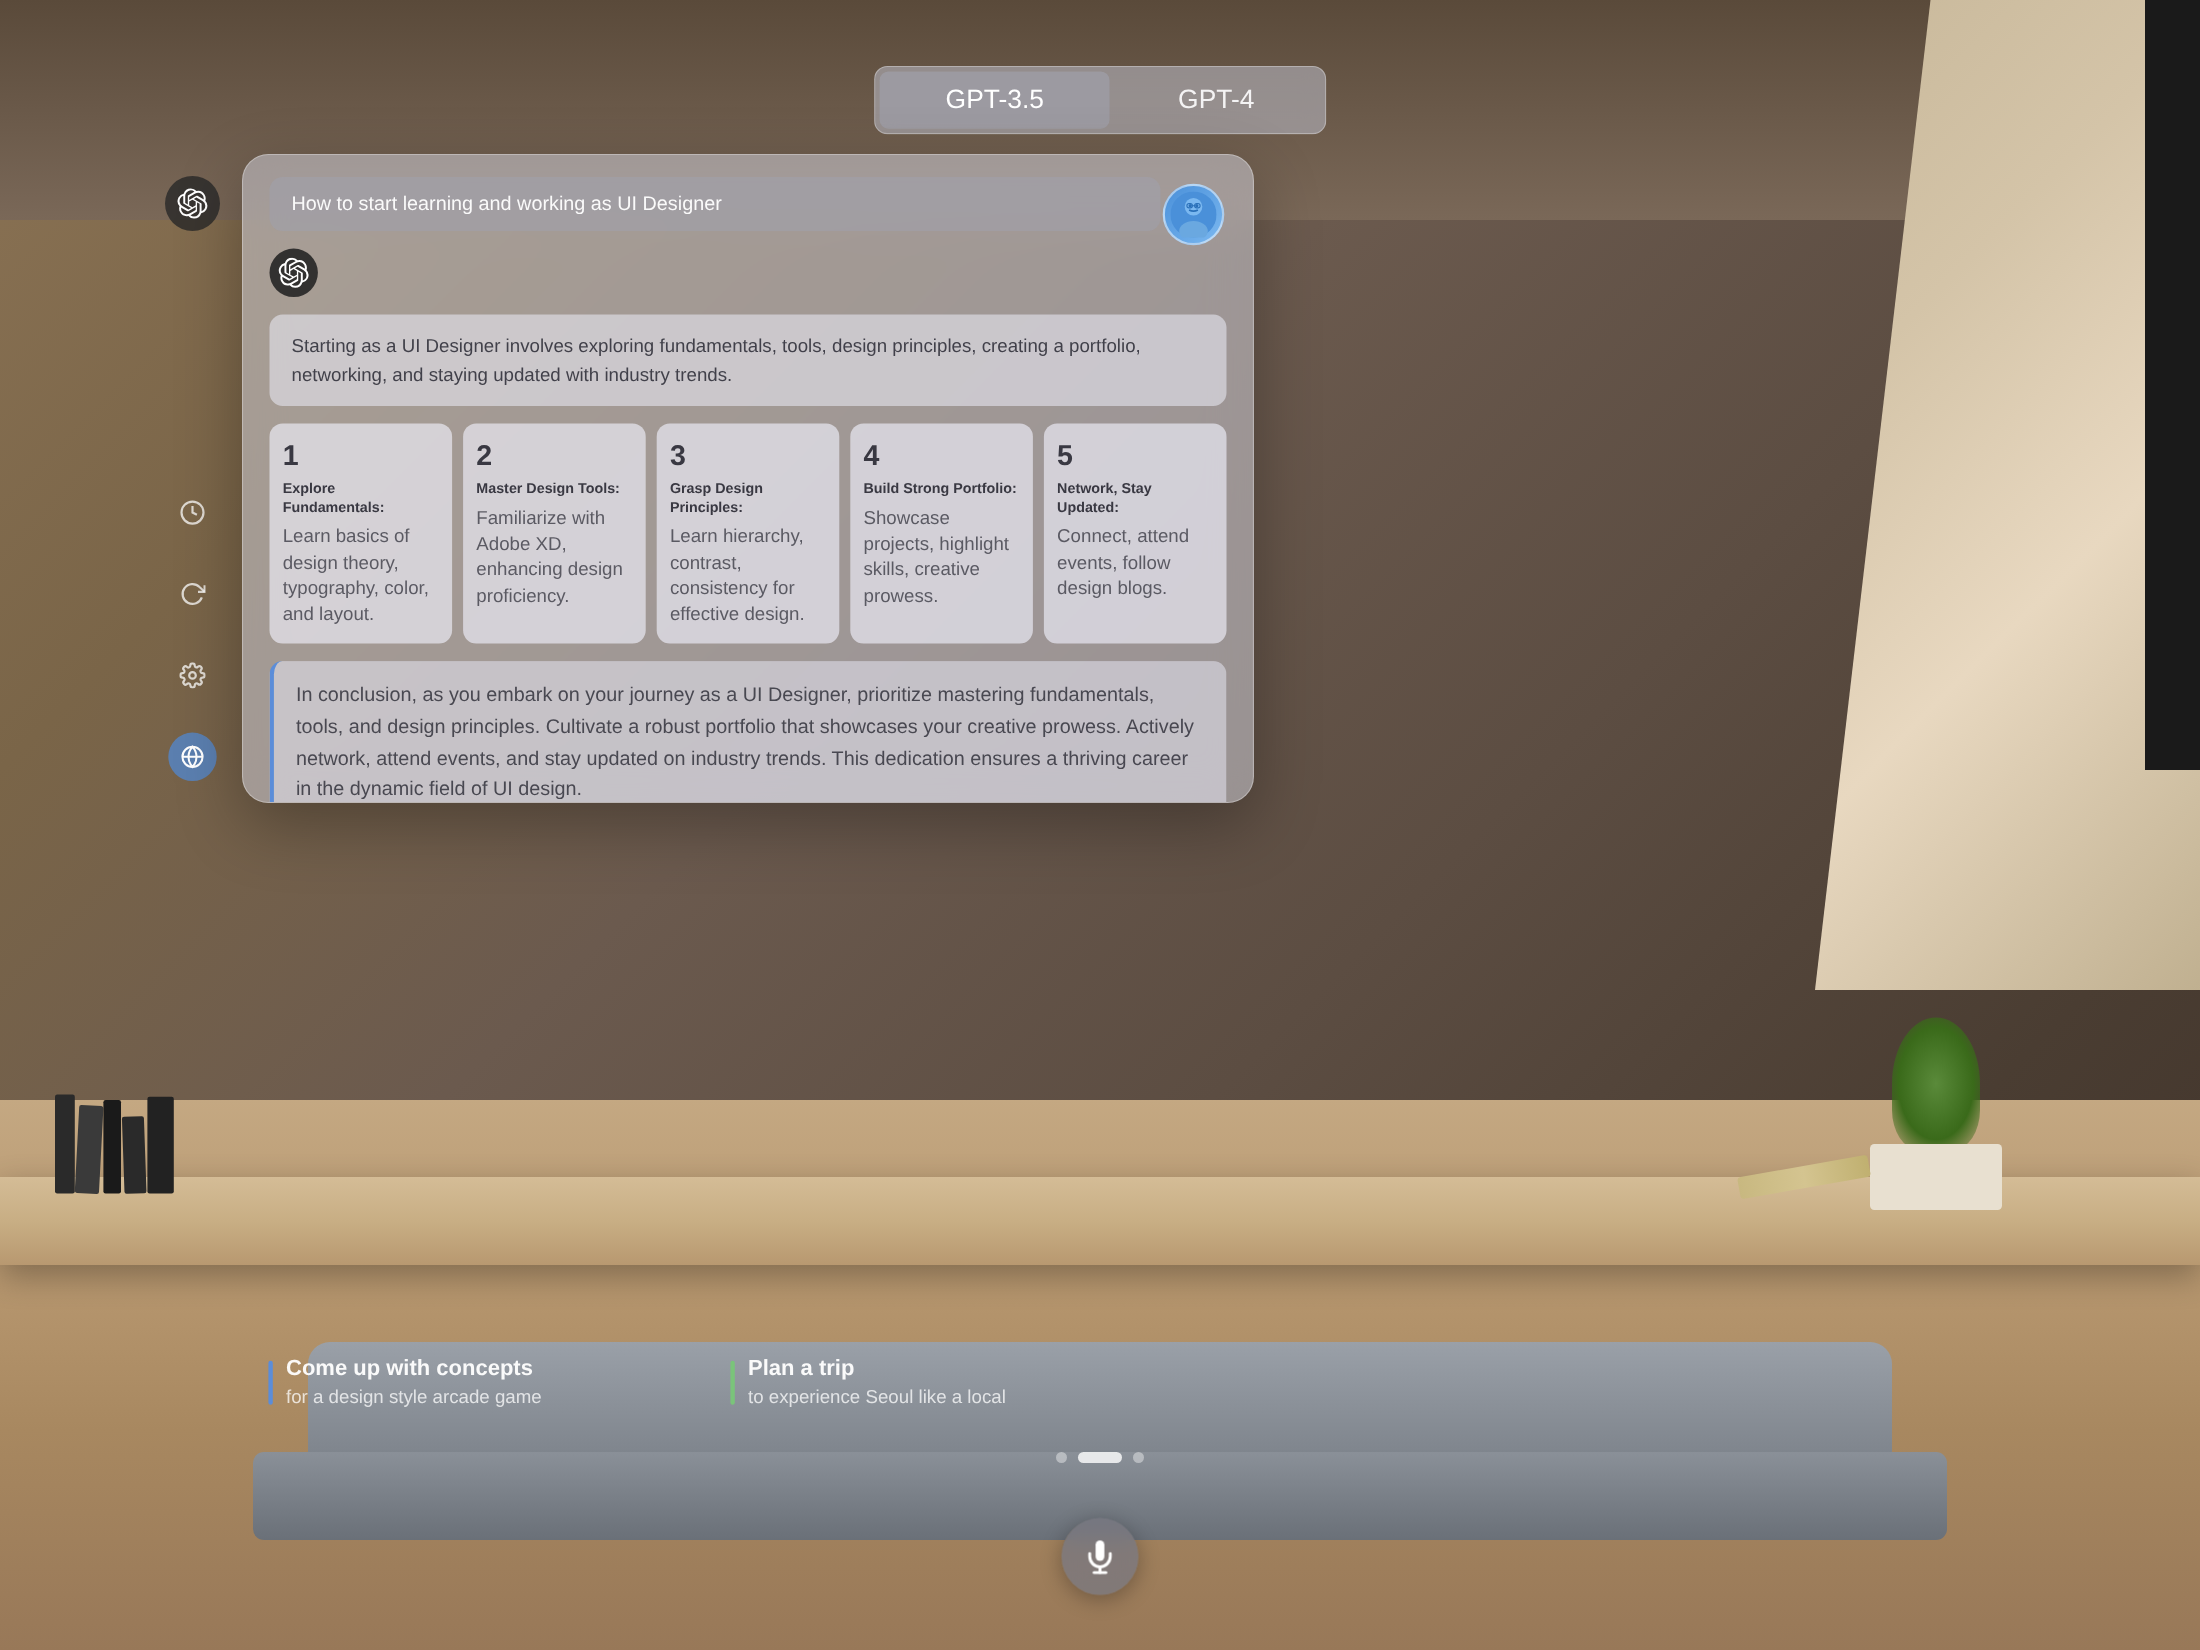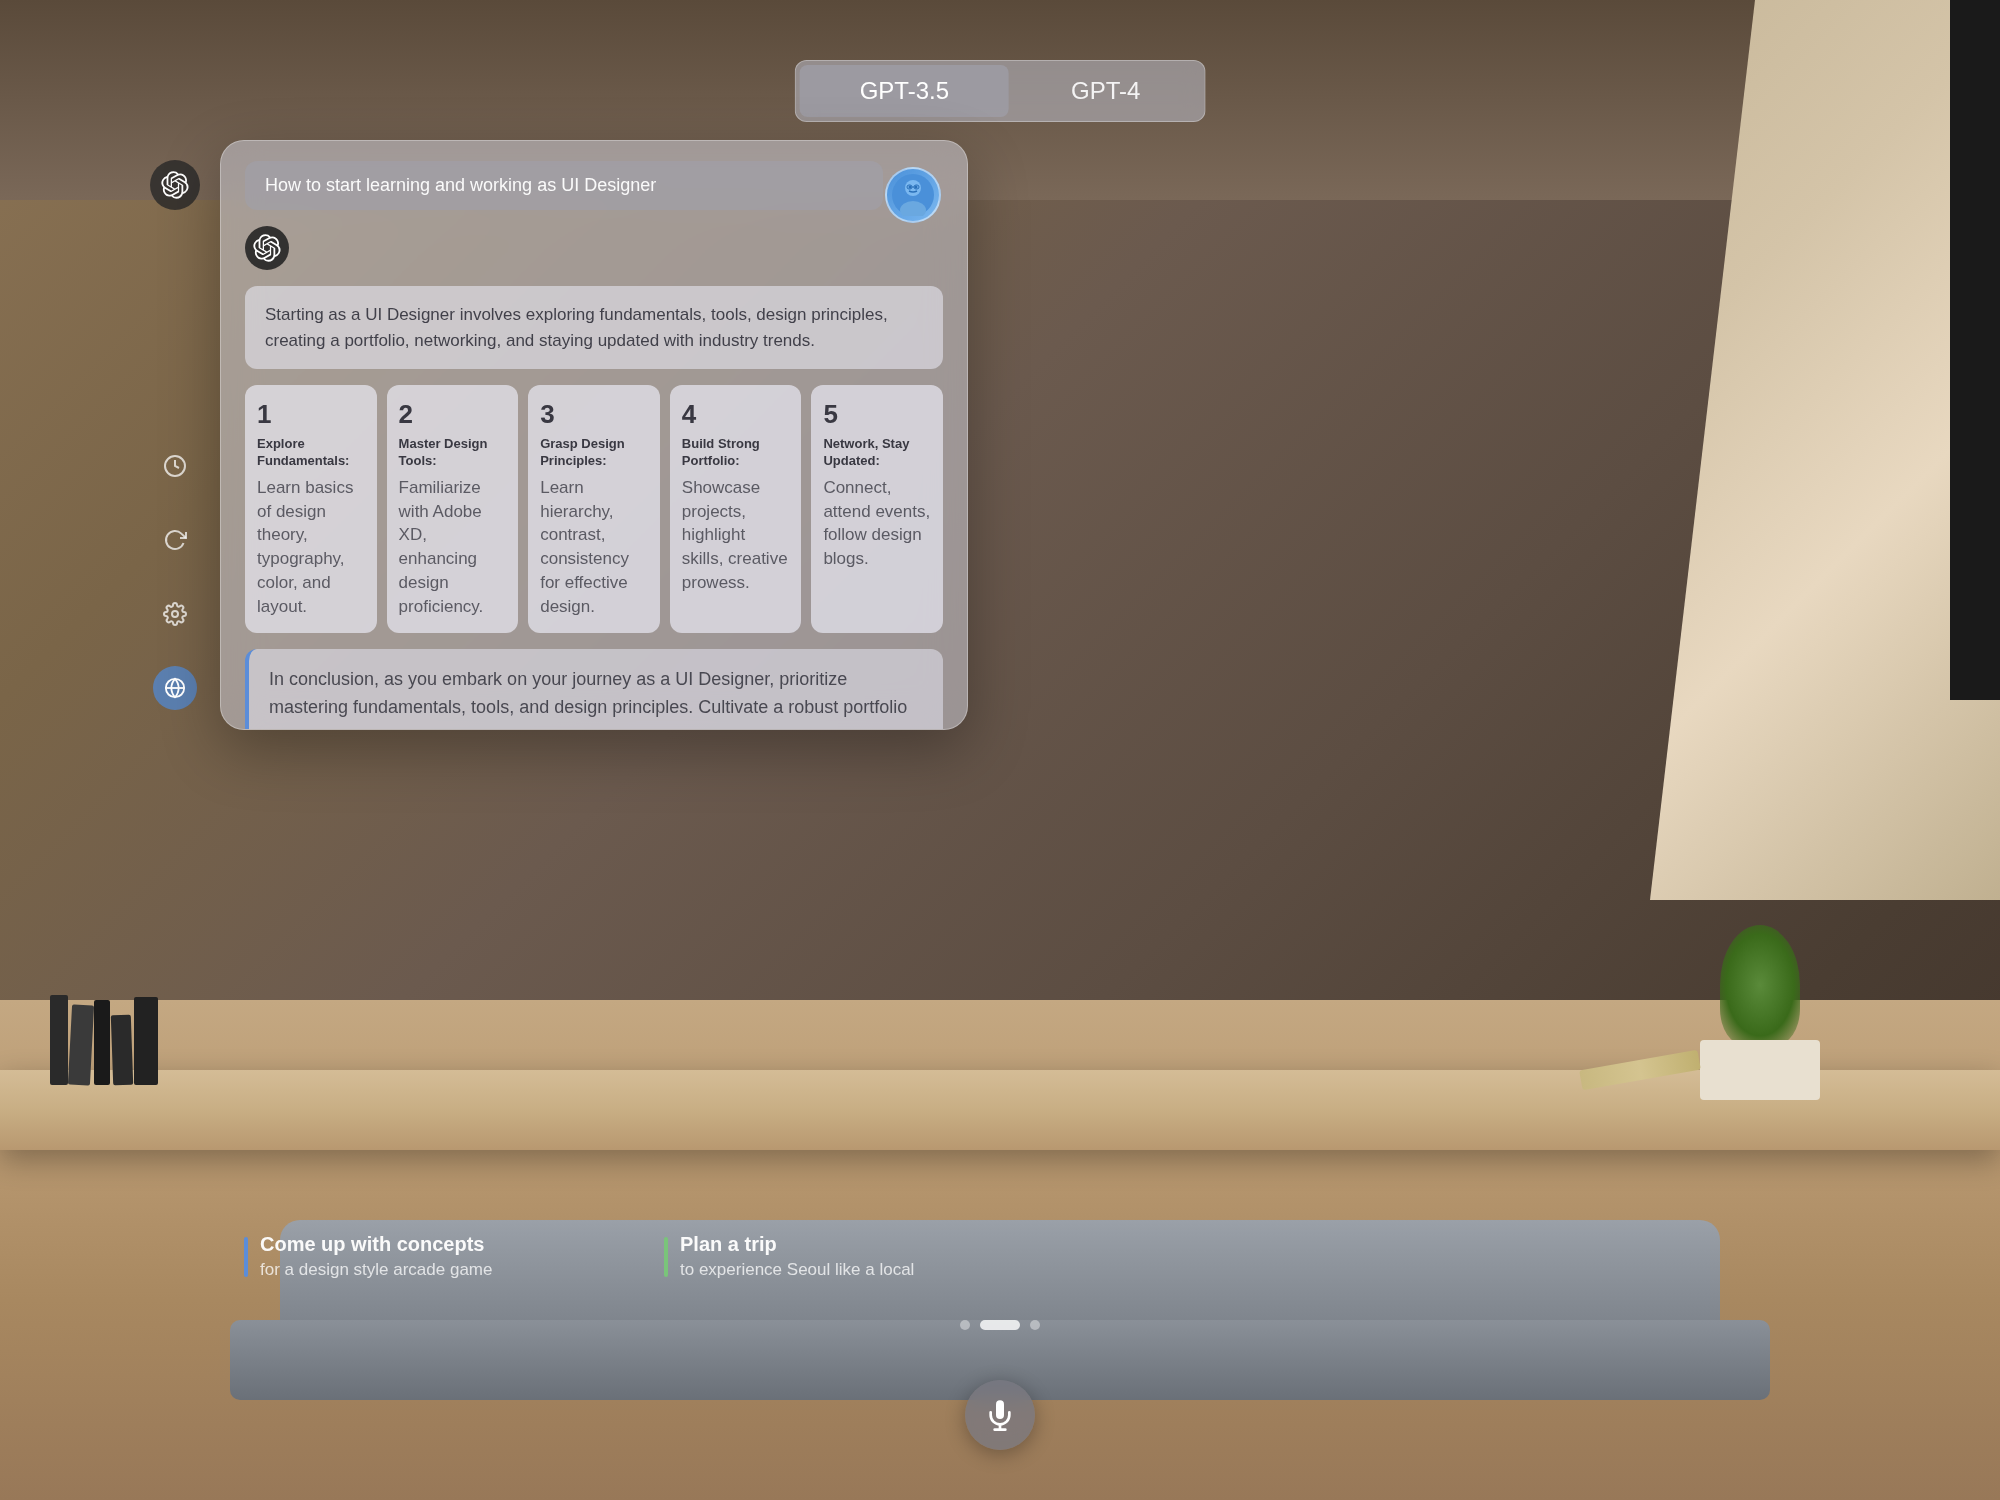--- a/index.html
+++ b/index.html
@@ -82,21 +82,21 @@
       left: 50px;
       width: 120px;
       height: 120px;
     }
 
     
     .main-panel {
       position: absolute;
       top: 140px;
       left: 220px;
-      width: 748px;
+      width: 920px;
       height: 590px;
       background: rgba(200, 200, 210, 0.55);
       backdrop-filter: blur(20px);
       border-radius: 24px;
       border: 1px solid rgba(255,255,255,0.3);
       box-shadow: 0 20px 60px rgba(0,0,0,0.3);
       overflow: hidden;
     }
 
     

